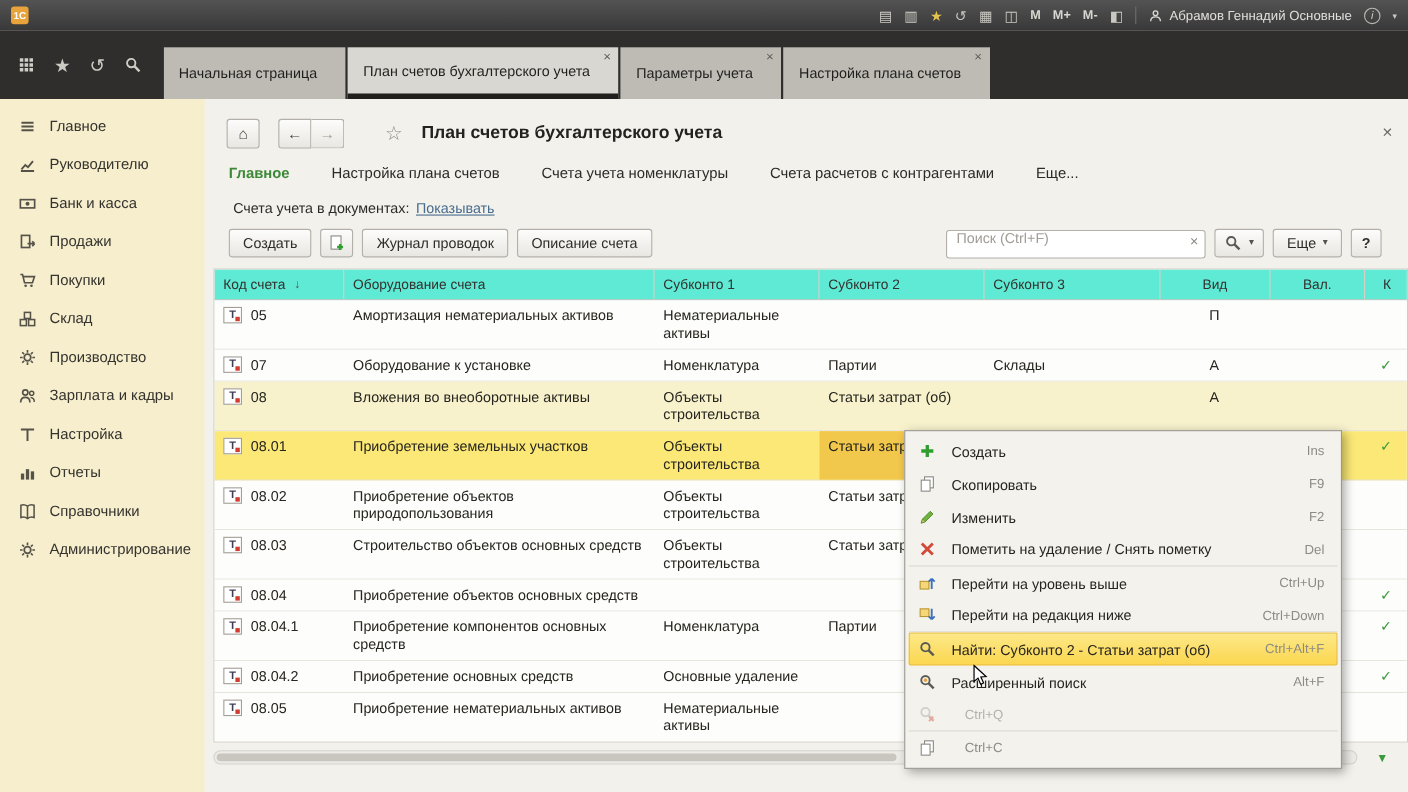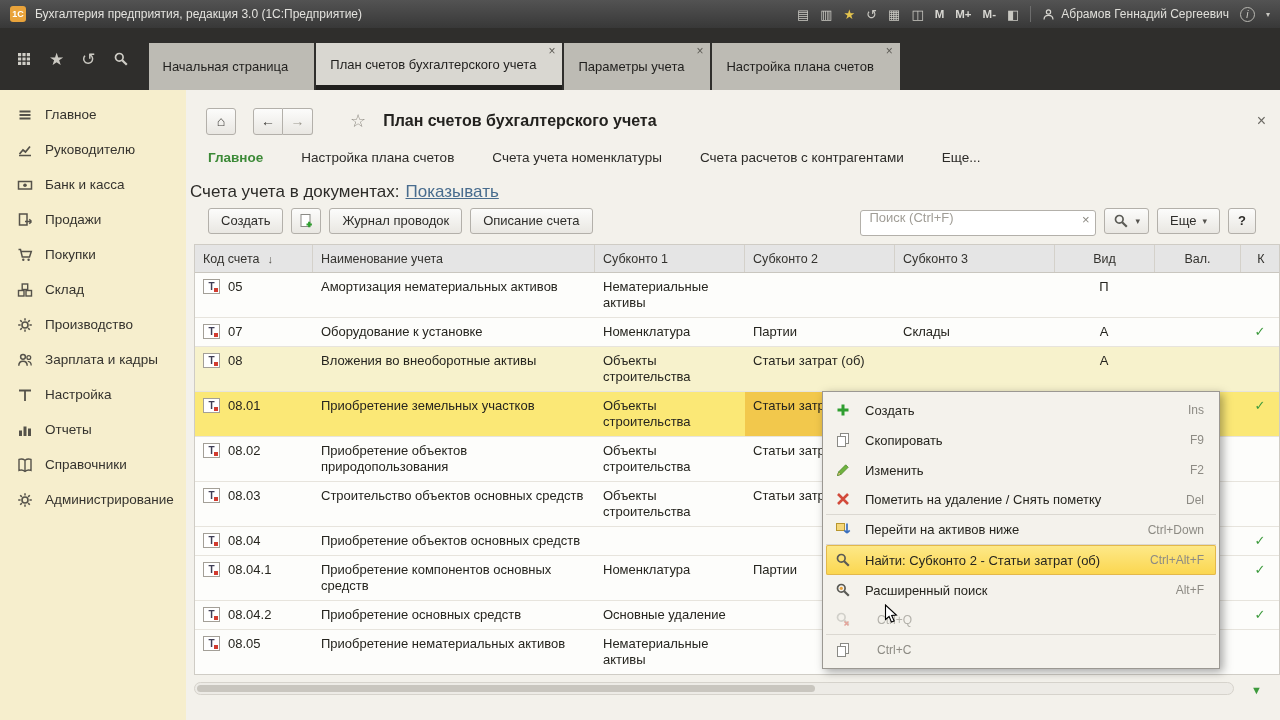--- a/index.html
+++ b/index.html
@@ -1,21 +1,21 @@
 <!DOCTYPE html>
 <html><head>
 <meta charset="utf-8">
 <style>
 *{margin:0;padding:0;box-sizing:border-box}
 html,body{width:1280px;height:720px;overflow:hidden;background:#f3f1eb;font-family:"Liberation Sans","DejaVu Sans",sans-serif}
 svg{display:block}
 
 
 .titlebar{position:absolute;left:0;top:0;width:1280px;height:28px;background:linear-gradient(#535353,#383838);display:flex;align-items:center;padding:0 10px;color:#ddd;font-size:12px;z-index:20}
-.app-logo{width:16px;height:16px;background:#e9a33b;border-radius:3px;color:#fff;font-size:9px;font-weight:bold;display:flex;align-items:center;justify-content:center;margin-right:9px;flex:none}
+.app-logo{width:16px;height:16px;background:#e9a33b;border-radius:3px;color:#fff;font-size:9px;font-weight:bold;display:flex;align-items:center;justify-content:center;margin-right:21px;flex:none}
 .app-title{color:#e3e2de;white-space:nowrap}
 .tb-right{margin-left:auto;display:flex;align-items:center;gap:11px}
 .tb-ico{color:#c9c8c2;font-size:13px;line-height:1;cursor:default}
 [data-name="favorites-star-icon"]{color:#e4c44e}
 .tb-mem{color:#d8d7d2;font-size:11.5px;font-weight:bold}
 .tb-sep{width:1px;height:16px;background:#6d6d6d}
 .tb-user{display:flex;align-items:center;gap:6px;color:#e0dfda;white-space:nowrap}
 .tb-info{width:15px;height:15px;border:1px solid #b9b8b2;border-radius:50%;color:#cfcec8;font-size:10px;font-style:italic;display:flex;align-items:center;justify-content:center}
 .dd-sm{font-size:8px;color:#c9c8c2}
 
@@ -40,39 +40,39 @@
 .nav-btn{height:27px;min-width:30px;border:1px solid #b3b0aa;background:linear-gradient(#fcfcfb,#e9e7e2);border-radius:3px;font-size:14px;color:#3e3c38;display:flex;align-items:center;justify-content:center;padding:0 7px;font-family:inherit}
 .nav-group{display:flex;margin-left:8px}
 .nav-group .nav-btn:first-child{border-radius:3px 0 0 3px}
 .nav-group .nav-btn:last-child{border-radius:0 3px 3px 0;border-left:none;color:#9c998f}
 .fav-star{font-size:18px;color:#8f8c84;margin-left:28px}
 .page-title{font-size:16px;font-weight:bold;color:#23221f;margin-left:8px;white-space:nowrap}
 .form-close{margin-left:auto;font-size:16px;color:#6b6963}
 .linksrow{position:absolute;top:60px;left:22px;display:flex;gap:38px;font-size:13.5px;white-space:nowrap}
 .navlink{color:#2c2b28;cursor:pointer}
 .navlink.active{color:#3c8a37;font-weight:bold}
-.docrow{position:absolute;top:92px;left:4px;font-size:17px;color:#2c2b28;display:flex;gap:6px}
+.docrow{position:absolute;top:92px;left:26px;font-size:13px;color:#2c2b28;display:flex;gap:6px}
 .doclink{color:#486c8e;text-decoration:underline;cursor:pointer}
 
 
 .toolbar{position:absolute;top:117px;left:22px;right:24px;height:27px;display:flex;align-items:center;gap:8px}
 .btn{height:26px;border:1px solid #b3b0aa;background:linear-gradient(#fcfcfb,#e9e7e2);border-radius:3px;font-size:13px;color:#2e2d2a;padding:0 12px;display:flex;align-items:center;gap:6px;font-family:inherit;white-space:nowrap}
 .icon-btn{padding:0 6px}
 .spacer{flex:1}
 .searchbox{position:relative;width:236px;height:26px;flex:none}
 .searchbox input{width:100%;height:100%;border:1px solid #b3b0aa;border-radius:3px;padding:0 22px 12px 8px;font-size:13px;font-family:inherit;background:#fff;color:#333}
 .searchbox input::placeholder{color:#a09d96}
 .searchbox .clear{position:absolute;right:7px;top:4px;color:#8a8880;font-size:13px;line-height:1.3}
 .dd{font-size:9px;color:#55534e}
 .mag-btn{padding:0 8px}
 .help-btn{min-width:28px;justify-content:center;font-weight:bold;padding:0 8px}
 
 
 .table{position:absolute;top:154px;left:8px;width:1086px;height:431px;background:#fdfdfb;border:1px solid #cfccc5;overflow:hidden}
-.thead{display:flex;height:28px;background:#e5e5e5;border-bottom:1px solid #c9c6bf;font-size:12.5px;color:#33322e}
+.thead{display:flex;height:28px;background:#5eead4;border-bottom:1px solid #c9c6bf;font-size:12.5px;color:#33322e}
 .th{display:flex;align-items:center;padding:0 8px;border-right:1px solid #d4d1ca;overflow:hidden;white-space:nowrap}
 .sort{margin-left:8px;font-size:11px;color:#55534e}
 .c-code{width:118px;flex:none}
 .c-name{width:282px;flex:none}
 .c-sub1,.c-sub2{width:150px;flex:none}
 .c-sub3{width:160px;flex:none}
 .c-vid{width:100px;flex:none;justify-content:center;text-align:center}
 .c-val{width:86px;flex:none;justify-content:center;text-align:center}
 .c-k{width:40px;flex:none;border-right:none;justify-content:center;text-align:center}
 .trow{display:flex;border-bottom:1px solid #e7e4dd;font-size:13px;line-height:16px;color:#26251f;background:#fdfdfb}
@@ -105,21 +105,20 @@
 .mitem.dis .mi-label,.mitem.dis .mi-short{color:#b3b1aa}
 .mitem.dis .mi-ico{opacity:.45}
 
 .cursor{position:absolute;left:884px;top:604px;z-index:99}
 </style>
 </head>
 <body>
 
 <div class="titlebar" data-name="title-bar">
   <span class="app-logo" data-name="app-logo-icon">1С</span>
-  <span class="app-title" data-name="app-title">Бухгалтерия предприятия, редакция 3.0  (1С:Предприятие)</span>
   <div class="tb-right" data-name="titlebar-tools">
 
       <span class="tb-ico" data-name="documents-icon">▤</span>
 
       <span class="tb-ico" data-name="clipboard-icon">▥</span>
 
       <span class="tb-ico" data-name="favorites-star-icon">★</span>
 
       <span class="tb-ico" data-name="history-icon">↺</span>
 
@@ -135,21 +134,21 @@
 
     <span class="tb-ico" data-name="window-split-icon">◧</span>
     <span class="tb-sep" data-name="divider"></span>
     <span class="tb-user" data-name="user-menu">
       <span data-name="user-icon">
           <svg width="13" height="13" viewBox="0 0 16 16">
             <circle cx="8" cy="5" r="2.6" fill="none" stroke="#d9d8d2" stroke-width="1.5"></circle>
             <path d="M2.5 14c0-3.2 2.4-5 5.5-5s5.5 1.8 5.5 5" fill="none" stroke="#d9d8d2" stroke-width="1.5"></path>
           </svg>
         </span>
-      <span data-name="user-name">Абрамов Геннадий Сергеевич</span>
+      <span data-name="user-name">Абрамов Геннадий Основные</span>
     </span>
     <span class="tb-info" data-name="info-icon">i</span>
     <span class="dd-sm" data-name="chevron-down-icon">▾</span>
   </div>
 </div>
 
 <div class="tabbar" data-name="tab-bar">
   <div class="tb-icons" data-name="panel-icons">
     <span class="ic" data-name="sections-grid-icon">
         <svg width="16" height="16" viewBox="0 0 16 16">
@@ -381,21 +380,21 @@
       </button>
     <button class="btn help-btn" data-name="help-button">?</button>
   </div>
 
   <div class="table" data-name="accounts-table">
     <div class="thead" data-name="table-header">
       <div class="th c-code" data-name="column-header-code">
           <span>Код счета</span>
           <span class="sort" data-name="sort-desc-icon">↓</span>
         </div>
-      <div class="th c-name" data-name="column-header-name">Наименование учета</div>
+      <div class="th c-name" data-name="column-header-name">Оборудование счета</div>
       <div class="th c-sub1" data-name="column-header-subconto1">Субконто 1</div>
       <div class="th c-sub2" data-name="column-header-subconto2">Субконто 2</div>
       <div class="th c-sub3" data-name="column-header-subconto3">Субконто 3</div>
       <div class="th c-vid" data-name="column-header-vid">Вид</div>
       <div class="th c-val" data-name="column-header-val">Вал.</div>
       <div class="th c-k" data-name="column-header-k">К</div>
     </div>
     <div class="tbody" data-name="table-body">
 
         <div class="trow" data-name="table-row">
@@ -589,29 +588,40 @@
         <svg width="16" height="16" viewBox="0 0 16 16">
           <path d="M3 3l10 10M13 3L3 13" stroke="#d24a3a" stroke-width="2.6"></path>
         </svg>
       </span>
       <span class="mi-label" data-name="menu-item-label">Пометить на удаление / Снять пометку</span>
       <span class="mi-short" data-name="menu-item-shortcut">Del</span>
 
     </div>
 
 
+    <div class="mitem" data-name="context-menu-item">
+      <span class="mi-ico" data-name="level-up-icon">
+        <svg width="16" height="16" viewBox="0 0 16 16">
+          <rect x="1.5" y="6.5" width="8" height="7" fill="#f5d77a" stroke="#b8962e"></rect>
+          <path d="M12 13.5V4m0 0L9.3 6.7M12 4l2.7 2.7" fill="none" stroke="#3a6fbd" stroke-width="1.7"></path>
+        </svg>
+      </span>
+      <span class="mi-label" data-name="menu-item-label">Перейти на уровень выше</span>
+      <span class="mi-short" data-name="menu-item-shortcut">Ctrl+Up</span>
+
+    </div>
 
     <div class="mitem sep" data-name="context-menu-item">
       <span class="mi-ico" data-name="level-down-icon">
         <svg width="16" height="16" viewBox="0 0 16 16">
           <rect x="1.5" y="2.5" width="8" height="7" fill="#f5d77a" stroke="#b8962e"></rect>
           <path d="M12 2.5V12m0 0l-2.7-2.7M12 12l2.7-2.7" fill="none" stroke="#3a6fbd" stroke-width="1.7"></path>
         </svg>
       </span>
-      <span class="mi-label" data-name="menu-item-label">Перейти на активов ниже</span>
+      <span class="mi-label" data-name="menu-item-label">Перейти на редакция ниже</span>
       <span class="mi-short" data-name="menu-item-shortcut">Ctrl+Down</span>
 
     </div>
 
     <div class="mitem hl" data-name="context-menu-item">
       <span class="mi-ico" data-name="find-icon">
         <svg width="16" height="16" viewBox="0 0 16 16">
           <circle cx="6.3" cy="6.3" r="3.8" fill="none" stroke="#5a5a55" stroke-width="1.7"></circle>
           <path d="M9.2 9.2l4.6 4.6" stroke="#5a5a55" stroke-width="2.2"></path>
         </svg>

